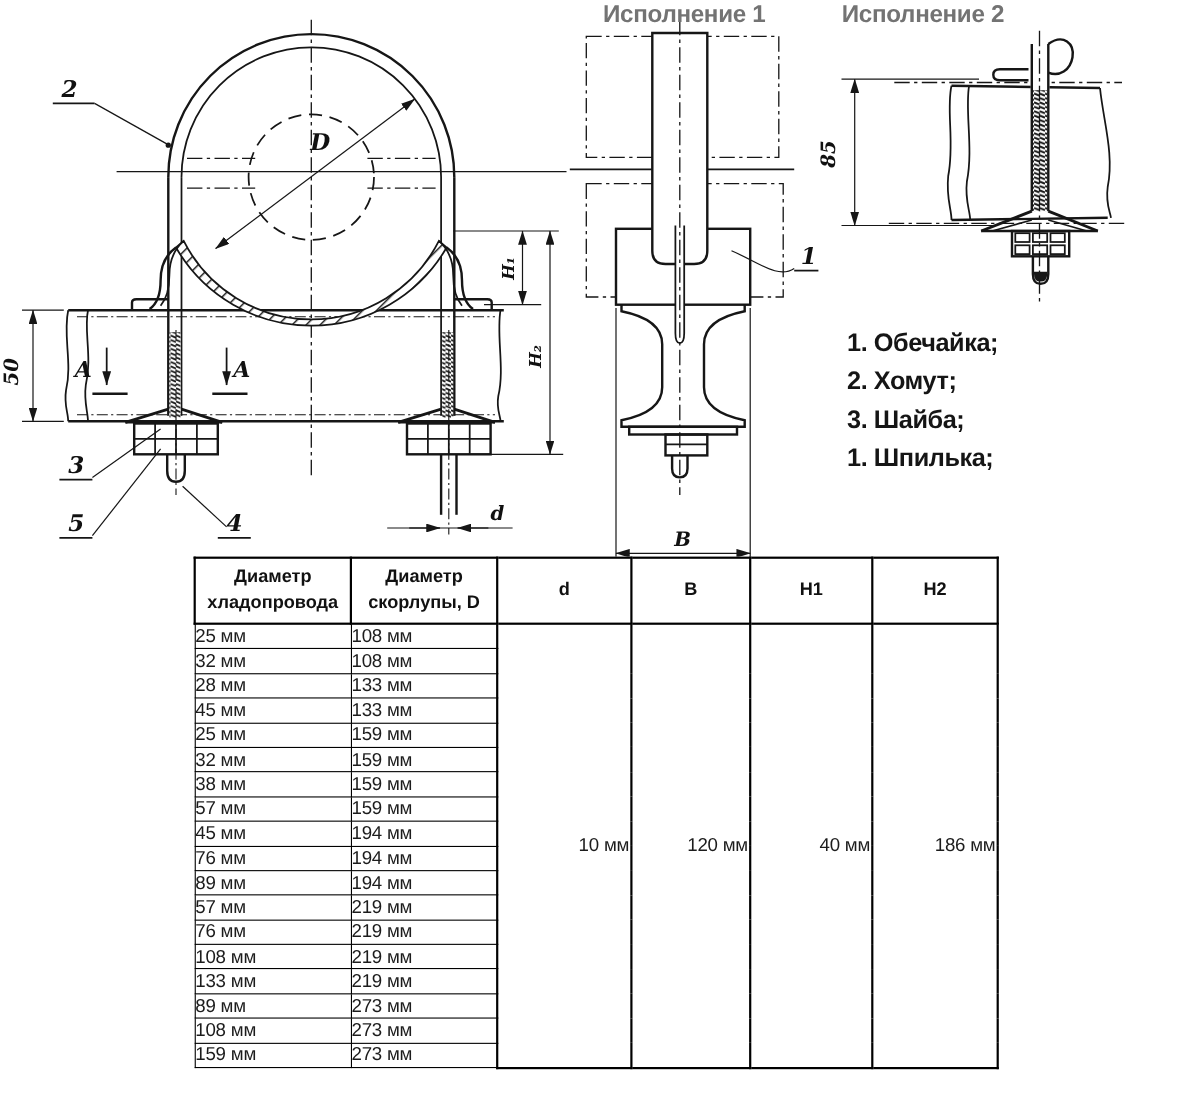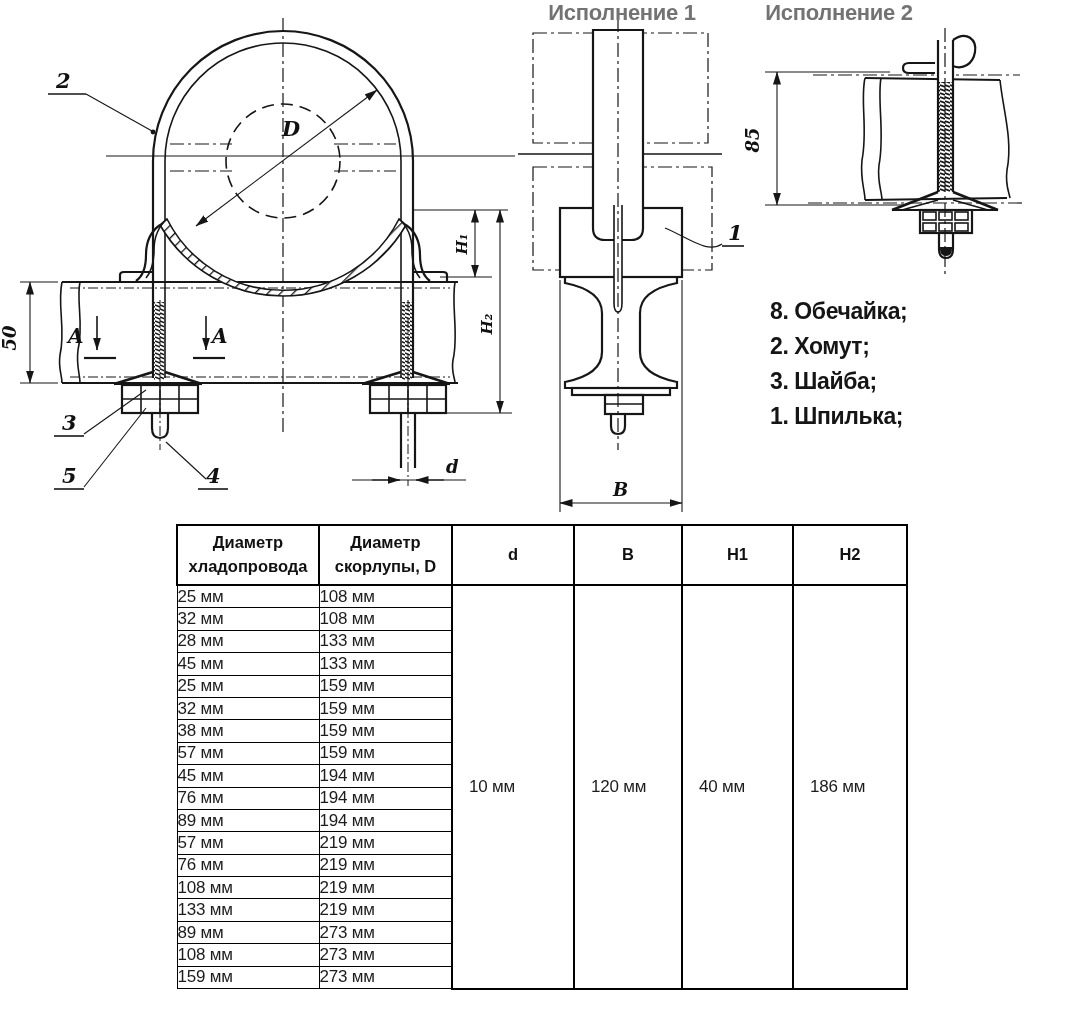--- a/index.html
+++ b/index.html
@@ -6,28 +6,28 @@
   body{width:1082px;height:1011px;position:relative;overflow:hidden;
        font-family:"Liberation Sans",sans-serif;color:#161616;}
   .abs{position:absolute;}
   
   .view-title{font-size:22px;font-weight:700;letter-spacing:-0.3px;color:#737373;
               text-align:center;width:190px;top:0;}
   
   .parts{left:770px;top:294px;width:310px;list-style:none;margin:0;padding:0;}
   .parts li{font-size:23px;font-weight:600;letter-spacing:-0.4px;line-height:35px;color:#151515;}
   
-  .spec-table-wrap{left:176px;top:524px;}
+  .spec-table-wrap{left:176px;top:506px;}
   table.spec{border-collapse:collapse;table-layout:fixed;width:730px;background:#fff;}
   table.spec th{border:2px solid #000;font-size:16.5px;font-weight:700;
                 height:58px;line-height:1.45;padding:0 2px;text-align:center;color:#111;}
   table.spec td.c1{border:1.6px solid #000;font-size:17px;font-weight:400;
                    letter-spacing:-0.2px;text-align:left;height:21.4px;padding:0;color:#1c1c1c;}
   table.spec td.merged{border:2px solid #000;font-size:17px;letter-spacing:-0.2px;
-                       text-align:left;vertical-align:middle;color:#1c1c1c;padding-left:16px;}
+                       text-align:right;vertical-align:middle;color:#1c1c1c;padding-left:16px;}
   
   svg{overflow:visible;}
   .ln{stroke:#161616;fill:none;}
   .w1{stroke-width:1.1;} .w15{stroke-width:1.6;} .w2{stroke-width:2.2;} .w25{stroke-width:2.6;}
   .dd{stroke-dasharray:14 4 3 4;stroke-width:1.2;}
   .ddf{stroke-dasharray:10 3 2 3;stroke-width:1;}
   .dash{stroke-dasharray:12 7;stroke-width:1.6;}
   .white{fill:#fff;}
   .lbl{font-family:"DejaVu Serif",serif;font-style:italic;font-weight:bold;fill:#111;}
   .s21{font-size:21px;} .s20{font-size:20px;} .s18{font-size:18px;} .s15{font-size:15px;}
@@ -275,21 +275,21 @@
     <line class="ln w1" x1="30" y1="185" x2="170" y2="185"></line>
     <line class="ln w1" x1="42" y1="52" x2="42" y2="185" marker-start="url(#arrC)" marker-end="url(#arrC)"></line>
     <text class="lbl s18" transform="rotate(-90 24 120)" x="24" y="120" text-anchor="middle">85</text>
   </g>
 </svg>
 
 <div class="abs view-title" style="left:527px">Исполнение 1</div>
 <div class="abs view-title" style="left:744px">Исполнение 2</div>
 
 <ol class="abs parts" id="parts-list">
-    <li>8. Обечайка;</li>
+    <li>1. Обечайка;</li>
     <li>2. Хомут;</li>
     <li>3. Шайба;</li>
     <li>1. Шпилька;</li>
   </ol>
 
 <div class="abs spec-table-wrap">
   <table class="spec">
     <colgroup>
       <col style="width:142px">
         <col style="width:133px">

